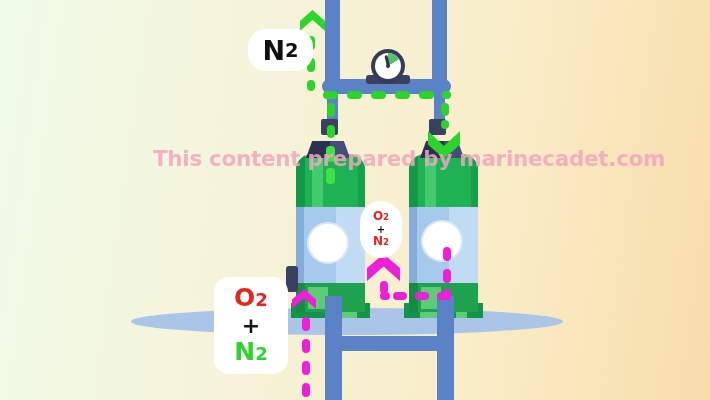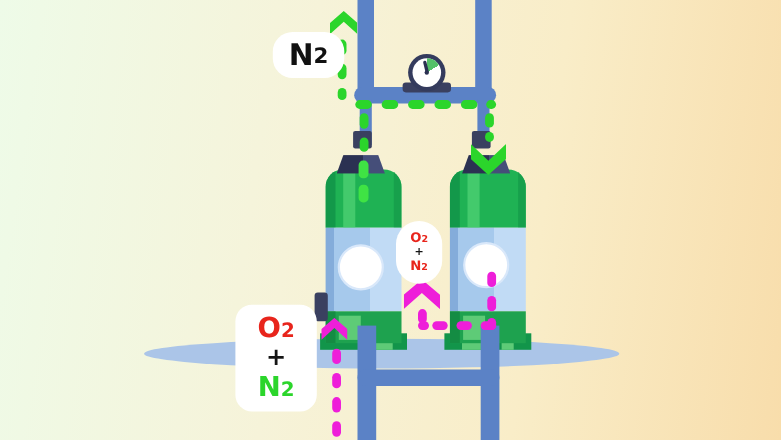--- a/index.html
+++ b/index.html
@@ -166,14 +166,15 @@
     <div class="blk" style="font-size:22px;">+</div>
     <div class="grn"><span>N</span><span class="sub">2</span></div>
   </div>
 
   <div class="bubble stack" style="left:360px;top:201px;width:42px;height:57px;font-size:12px;border-radius:21px;z-index:7;">
     <div class="red"><span>O</span><span class="sub">2</span></div>
     <div class="blk" style="font-size:10px;">+</div>
     <div class="red"><span>N</span><span class="sub">2</span></div>
   </div>
 
+  <div class="watermark">This content prepared by marinecadet.com</div>
 
 </div>
 
 </body></html>

